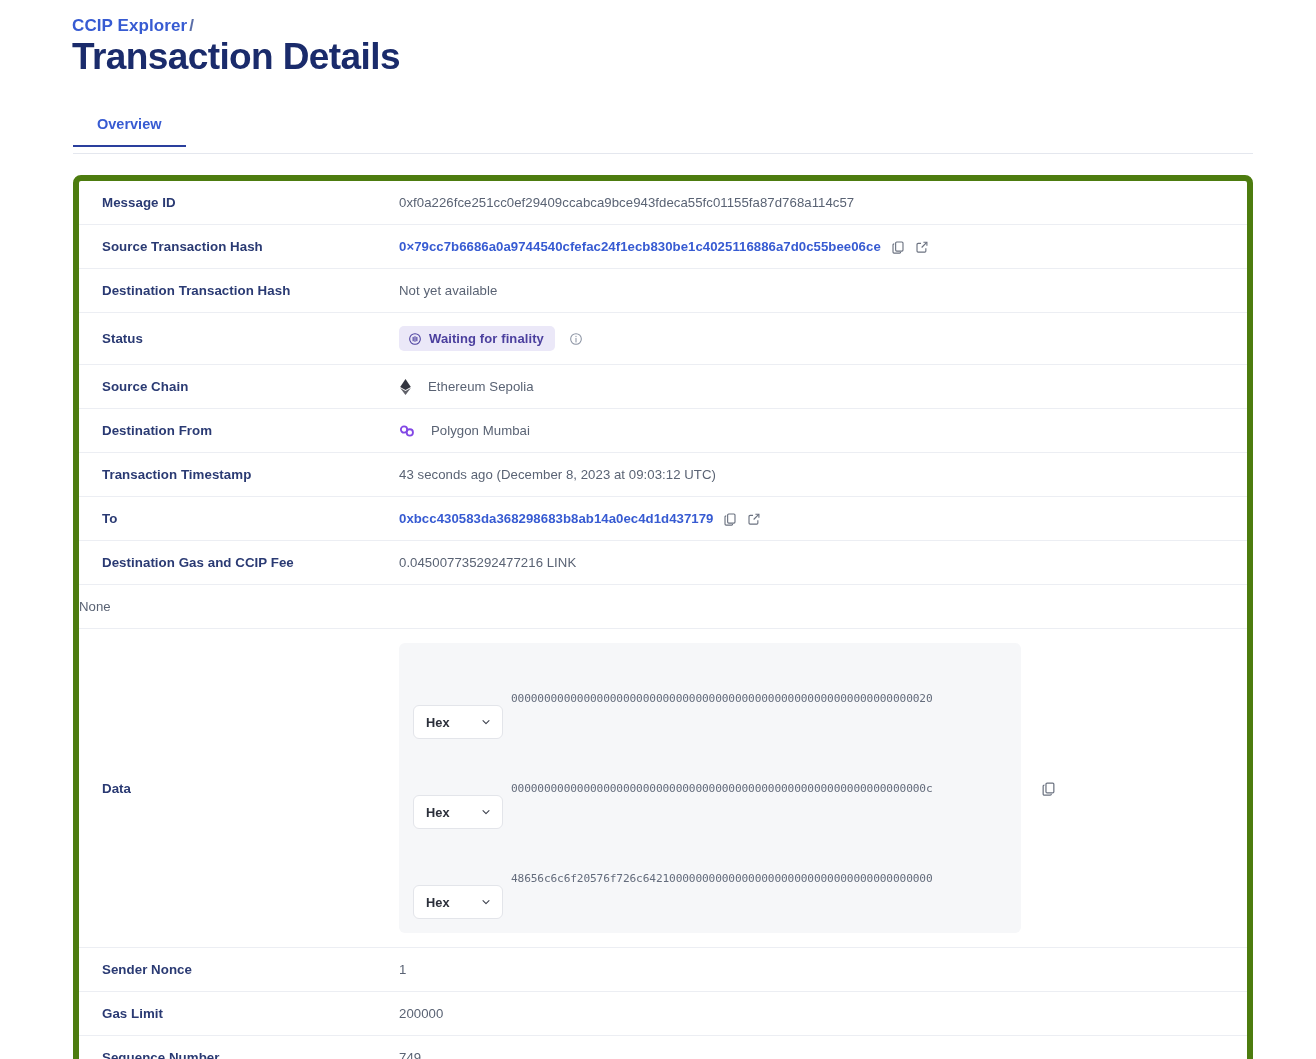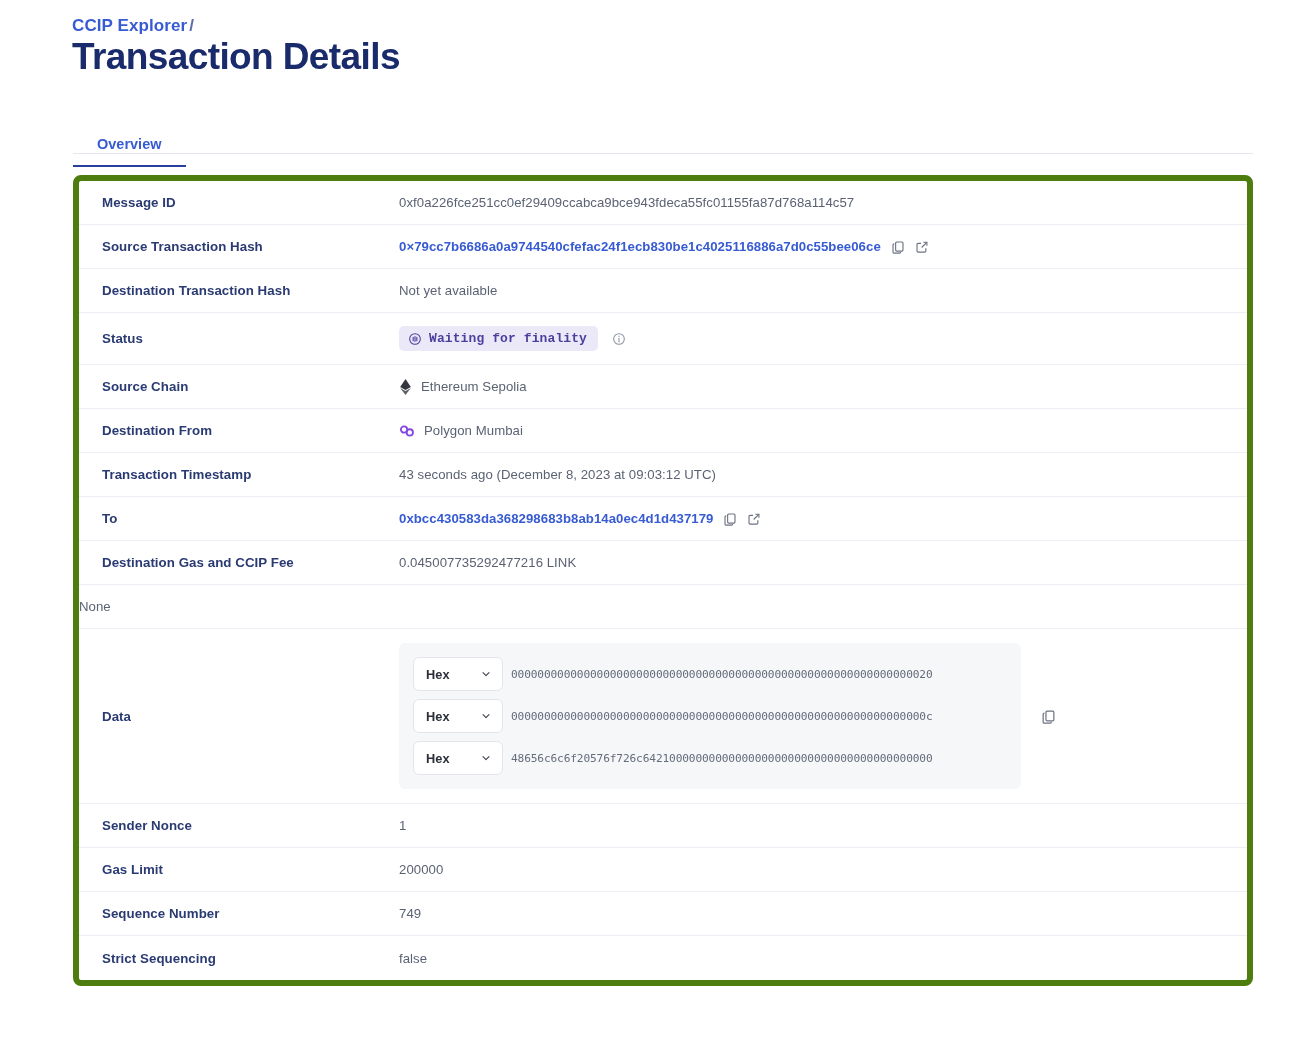--- a/index.html
+++ b/index.html
@@ -28,21 +28,20 @@
   
   .tabbar {
     position: absolute; left: 73px; top: 110px; width: 1180px; height: 44px;
     border-bottom: 1px solid #e4e7ee;
   }
   .tab {
     position: absolute; left: 0; top: 0;
     padding: 6px 24px 14px 24px;
     font-size: 14.5px; font-weight: 700; color: #375bd2;
     cursor: pointer;
-    margin-top: 20px;
   }
   .tab.active::after {
     content: ""; position: absolute; left: 0; right: 0; bottom: -1px;
     height: 2px; background: #2a3f9d;
   }
 
   
   .card {
     position: absolute; left: 73px; top: 175px; width: 1180px;
     border: 6px solid #4d7c0f; border-radius: 8px;
@@ -76,45 +75,46 @@
   
   .icn { display: inline-flex; align-items: center; justify-content: center; flex: none; }
   .icn svg { display: block; }
   .icon-btn { cursor: pointer; }
 
   
   .badge {
     display: inline-flex; align-items: center; gap: 7px;
     background: #ebe8f8; color: #4b3f9e;
     border-radius: 5px; padding: 5px 11px 5px 9px;
-    font-size: 13px; font-weight: 700; letter-spacing: .1px; font-family: Liberation Mono, monospace;
+    font-size: 13px; font-weight: 700; letter-spacing: .1px;
   }
   .info-i { margin-left: 4px; }
 
   
-  .chain { display: inline-flex; align-items: center; gap: 9px; font-size: 13.2px; color: #5a6374; }
+  .chain { display: inline-flex; align-items: center; gap: 16px; font-size: 13.2px; color: #5a6374; }
 
   
   .row.data-row { align-items: stretch; }
   .row.data-row .label { display: flex; align-items: center; }
   .row.data-row .value { padding: 14px 20px 14px 0; align-items: center; }
   .data-wrap { display: flex; align-items: center; gap: 20px; width: 100%; }
   .data-box {
     background: #f6f7f9; border-radius: 6px;
     padding: 14px 14px; width: 622px;
     display: flex; flex-direction: column; gap: 8px;
   }
   .data-line { display: flex; align-items: center; gap: 8px; }
   .hex-select {
     width: 90px; height: 34px; flex: none;
     background: #fff; border: 1px solid #e3e5ea; border-radius: 6px;
     display: flex; align-items: center; justify-content: space-between;
     padding: 0 10px 0 12px;
     font-size: 12.8px; font-weight: 700; color: #2b2f3a;
     cursor: pointer;
+    margin-top: 48px;
   }
   .hex-val {
     font-family: "DejaVu Sans Mono", monospace;
     font-size: 11.2px; color: #646c7c; letter-spacing: -0.15px;
     white-space: nowrap; overflow: hidden;
   }
 </style>
 </head>
 <body>
 

